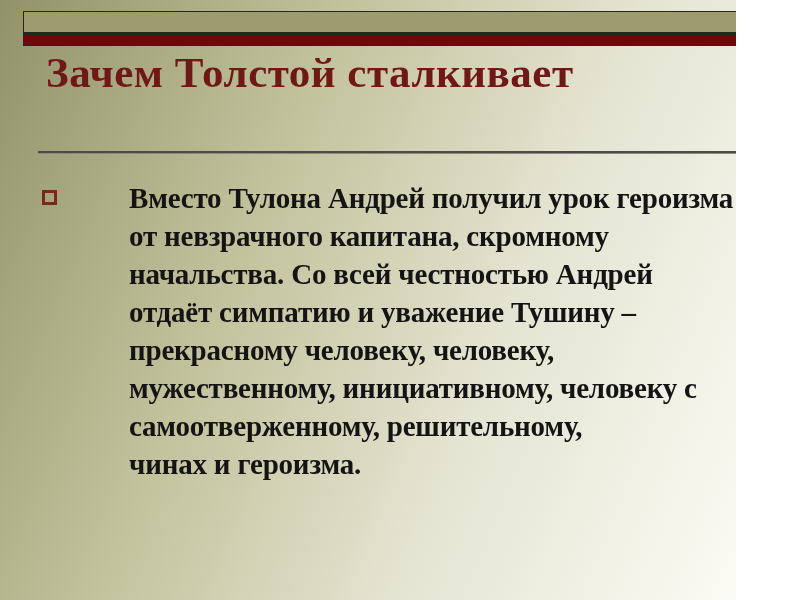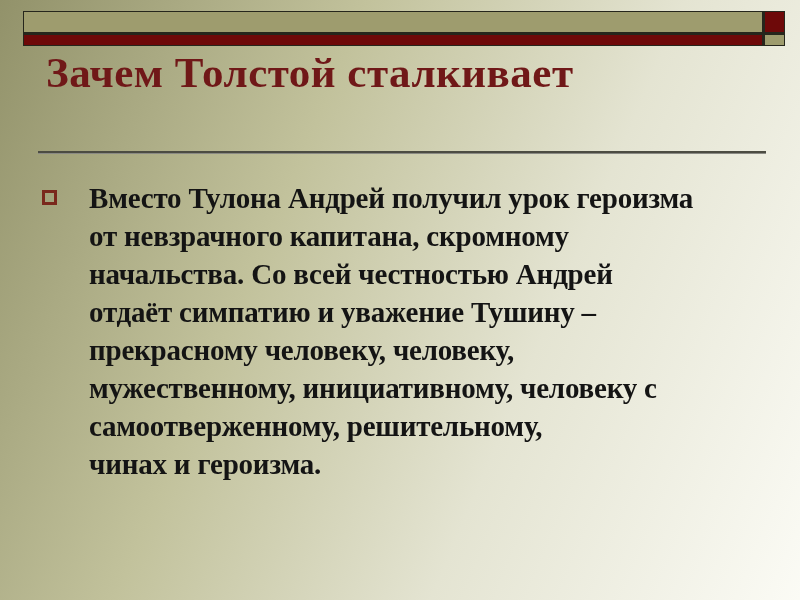--- a/index.html
+++ b/index.html
@@ -2,21 +2,21 @@
 <html lang="ru" style="--accent-olive: #9e9c6e; --accent-maroon: #6e0909; --title-color: #701818; --body-color: #141414; --rule-color: #4c4c42; --bullet-border: #7a281c; --bg-dark: #92926a; --bg-light: #fbfbf5;"><head>
 <meta charset="utf-8">
 <style>
   html, body {
     margin: 0;
     padding: 0;
     background: #ffffff;
   }
   .slide {
     position: relative;
-    width: 800px;
+    width: 736px;
     height: 600px;
     overflow: hidden;
     background: linear-gradient(113deg,
       var(--bg-dark, #92926a) 0%,
       #c2c29c 35%,
       #e4e4d2 65%,
       var(--bg-light, #fbfbf5) 100%);
     font-family: "Liberation Serif", "DejaVu Serif", serif;
   }
 
@@ -85,20 +85,21 @@
     top: 179px;
     font-size: 29px;
     line-height: 38px;
     font-weight: bold;
     color: var(--body-color, #141414);
     letter-spacing: -0.2px;
   }
   .body-text .bline {
     display: block;
     white-space: nowrap;
+    margin-left: 40px;
   }
 </style>
 </head>
 <body>
 
 <div class="slide">
 
   <div class="top-bars">
     <div class="bars-row row1">
       <div class="cell main fill-olive"></div>

